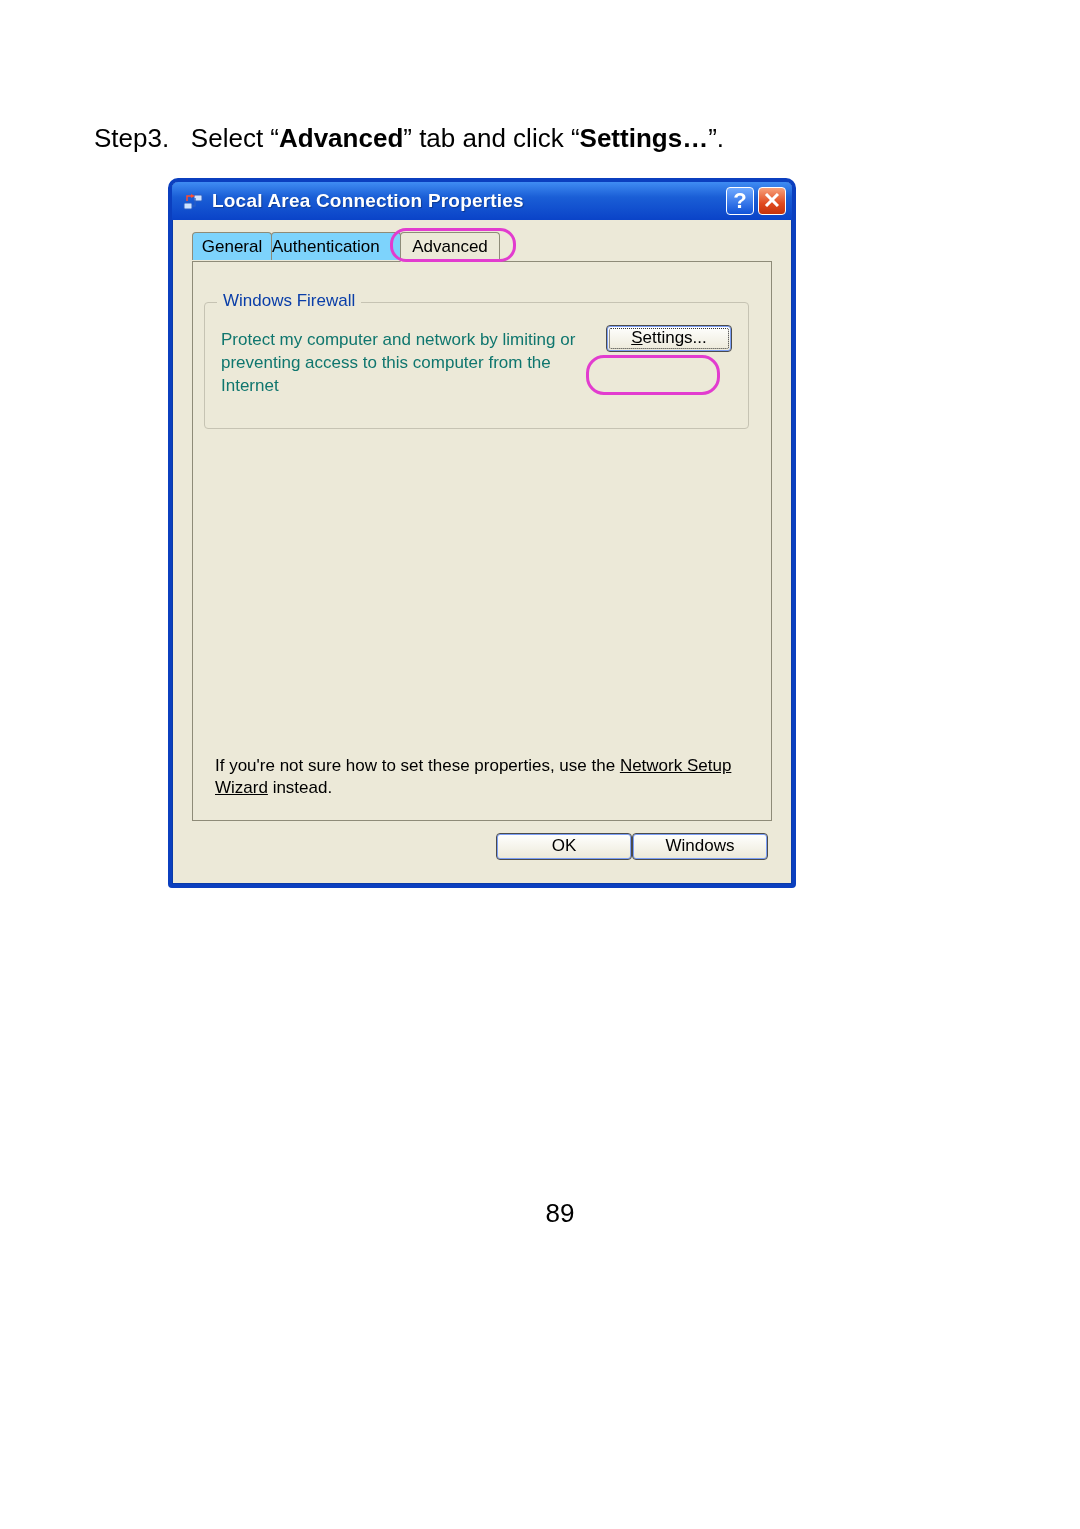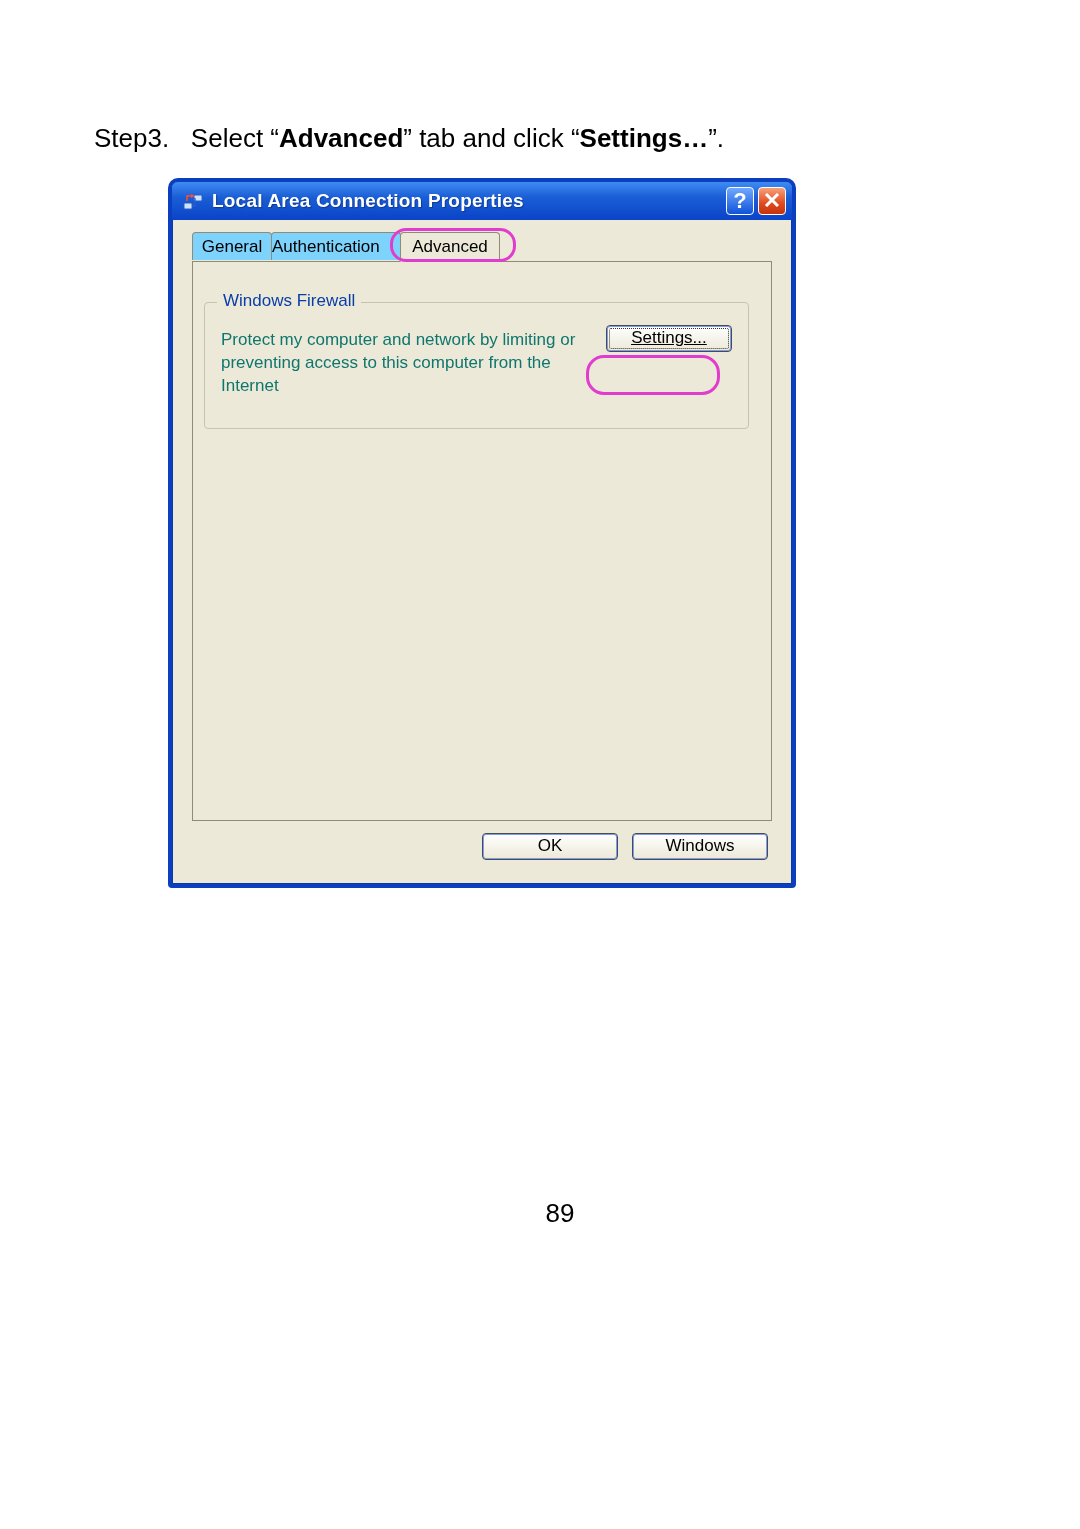--- a/index.html
+++ b/index.html
@@ -167,21 +167,20 @@
     border-radius: 4px;
     background: linear-gradient(to bottom, #ffffff, #ece9d8);
     font-family: Tahoma, Arial, sans-serif;
     font-size: 17px;
     box-shadow: 0 0 0 1px #7b9ef5 inset;
     text-align: center;
     cursor: default;
   }
   .xp-button.settings {
     position: relative;
-    text-decoration: underline;
   }
   .xp-button.settings .underline-first { text-decoration: underline; }
   .xp-button.settings::before{
     
     content:"";
     position:absolute; inset:2px;
     border:1px dotted #333;
     border-radius:2px;
     pointer-events:none;
   }
@@ -201,21 +200,20 @@
     bottom: 20px;
     right: 22px;
     font-size: 17px;
     line-height: 1.35;
   }
   .hint-text .link { text-decoration: underline; }
 
   .button-row {
     display: flex;
     justify-content: flex-end;
-    gap: 14px;
     padding: 12px 4px 16px 4px;
   }
   .button-row .xp-button { min-width: 110px; }
 
   .page-number {
     position: absolute;
     bottom: 300px;
     left: 0;
     width: 1080px;
     text-align: center;
@@ -273,20 +271,23 @@
             <div class="legend">Windows Firewall</div>
             <div class="group-row">
               <div class="firewall-text">Protect my computer and network by limiting or preventing access to this computer from the Internet</div>
               <div class="xp-button settings">
                 <span class="underline-first">S</span><span>ettings...</span>
               </div>
             </div>
             <div class="hl-settings"></div>
           </div>
 
+          <div class="hint-text">
+            <span>If you're not sure how to set these properties, use the </span><span class="link">Network Setup Wizard</span><span> instead.</span>
+          </div>
         </div>
       </div>
 
       <div class="button-row">
         <div class="xp-button">
           <span>OK</span>
         </div>
         <div class="xp-button">
           <span>Windows</span>
         </div>

